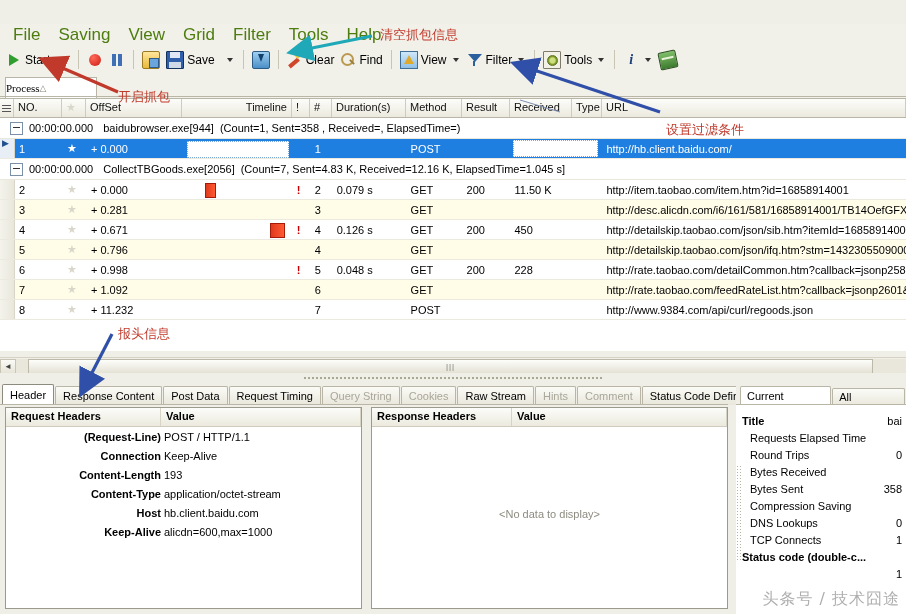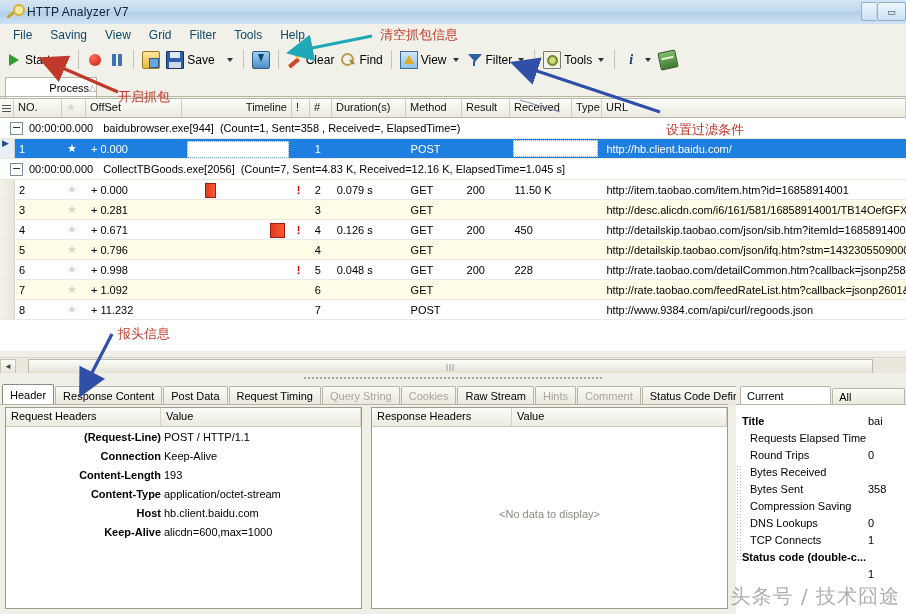--- a/index.html
+++ b/index.html
@@ -26,21 +26,21 @@
   .wc{width:27px;height:17px;border:1px solid #8fb2cf;background:linear-gradient(to bottom,#eef6fd,#cbe0f2);
       border-radius:2px;display:flex;align-items:center;justify-content:center;font-size:9px;color:#24405c;}
   .wc.clip{width:14px;border-right:none;border-radius:2px 0 0 2px;}
 
   
   .menubar{
     position:absolute;left:0;top:24px;width:906px;height:21px;
     background:#f1f0e9;display:flex;align-items:center;padding-left:4px;
     border-bottom:1px solid #eceade;
   }
-  .menubar .mi{padding:2px 9px;font-size:12px;color:#0c4a6e;cursor:default;}
+  .menubar .mi{padding:2px 9px;font-size:17px;color:#4d7c0f;cursor:default;}
 
   
   .toolbar{
     position:absolute;left:0;top:45px;width:906px;height:29px;
     background:#f1f0e9;display:flex;align-items:center;padding-left:3px;
     border-bottom:1px solid #d8d5c6;
   }
   .tb-item{display:flex;align-items:center;height:23px;padding:0 3px;cursor:default;}
   .tb-label{margin-left:3px;font-size:12px;}
   .tb-sep{width:1px;height:19px;background:#c8c5b5;margin:0 5px;}
@@ -78,21 +78,21 @@
      background:radial-gradient(circle,#cfe080 40%,#7f9b2a 60%);border:1px solid #5e7320;}
   .ic-info{font-weight:bold;font-style:italic;font-size:14px;color:#1a3f7a;text-align:center;line-height:16px;font-family:"Liberation Serif",serif;}
   .ic-book{background:linear-gradient(#7fbf6a,#3d7a2e);border:1px solid #274d1d;border-radius:2px;transform:rotate(-12deg);}
   .ic-book::after{content:"";position:absolute;left:2px;top:5px;width:12px;height:2px;background:#e9f3d9;}
 
   
   .proctabs{position:absolute;left:0;top:74px;width:906px;height:24px;background:#f1f0e9;}
   .proctab{
     position:absolute;left:5px;top:3px;width:90px;height:20px;background:#fff;
     border:1px solid #b9b6a7;border-bottom:1px solid #fff;
-    display:flex;align-items:center;justify-content:flex-end;padding:0 0;font-size:11px;
+    display:flex;align-items:center;justify-content:flex-start;padding:0 0;font-size:11px;font-family:Liberation Serif, serif;
   }
   .proctab .sorta{font-size:9px;color:#8c8a7c;}
   .tabline{position:absolute;left:0;top:22px;width:906px;height:1px;background:#b9b6a7;}
 
   
   .grid{position:absolute;left:0;top:98px;width:906px;height:252px;background:#fff;
         border-top:1px solid #b9b6a7;overflow:hidden;}
   .ghead{display:flex;height:18px;background:linear-gradient(to bottom,#fcfcfa,#eceade);
          border-bottom:1px solid #b9b6a7;font-size:11px;}
   .gh{border-right:1px solid #cfccbd;padding:2px 4px 0 4px;box-sizing:border-box;
@@ -140,64 +140,53 @@
   .btabs{position:absolute;left:2px;top:2px;height:20px;display:flex;align-items:flex-end;}
   .btab{height:18px;padding:0 7px;font-size:11px;line-height:18px;background:linear-gradient(#fbfbf7,#e9e7db);
         border:1px solid #b9b6a7;border-bottom:none;margin-right:1px;color:#000;border-radius:2px 2px 0 0;}
   .btab.active{background:#fff;height:20px;line-height:20px;font-weight:normal;border-color:#8d8b7d;}
   .btab.disabled{color:#a9a79a;}
   .btabline{position:absolute;left:0;top:21px;width:728px;height:1px;background:#b9b6a7;}
 
   .panes{position:absolute;left:5px;top:24px;width:723px;height:202px;display:flex;gap:9px;}
   .pane{flex:1;background:#fff;border:1px solid #9c9a8c;position:relative;overflow:hidden;}
   .ph{display:flex;height:18px;background:linear-gradient(#fcfcfa,#eceade);border-bottom:1px solid #cfccbd;font-size:11px;}
-  .ph div{padding:2px 5px;border-right:1px solid #d7d4c5;box-sizing:border-box;}
+  .ph div{padding:2px 5px;border-right:1px solid #d7d4c5;box-sizing:border-box;font-weight:bold;}
   .hrow{display:flex;height:19px;font-size:11px;align-items:center;}
   .hrow .k{width:155px;padding-left:5px;font-weight:bold;box-sizing:border-box;text-align:right;}
   .hrow .v{flex:1;padding-left:3px;box-sizing:border-box;}
   .nodata{position:absolute;left:0;right:0;top:50%;text-align:center;color:#8d8b80;font-size:11px;}
 
   
   .rpanel{position:absolute;left:736px;top:383px;width:170px;height:231px;background:#f0efe7;}
   .rtabs{position:absolute;left:4px;top:3px;display:flex;align-items:flex-end;}
   .rtab{height:17px;line-height:17px;padding:0 6px;font-size:11px;background:linear-gradient(#fbfbf7,#e9e7db);
         border:1px solid #b9b6a7;border-bottom:none;margin-right:1px;border-radius:2px 2px 0 0;}
   .rtab.active{background:#fff;height:19px;line-height:19px;}
   .rtabline{position:absolute;left:0;top:21px;width:170px;height:1px;background:#b9b6a7;}
   .rbody{position:absolute;left:0;top:22px;width:170px;height:209px;background:#fff;border-top:none;overflow:hidden;}
   .rrow{display:flex;height:17px;align-items:center;font-size:11px;}
   .rrow .rk{flex:1;white-space:nowrap;overflow:hidden;}
-  .rrow .rv{width:34px;text-align:left;padding-right:4px;}
+  .rrow .rv{width:34px;text-align:right;padding-right:4px;}
   .rrow.b .rk{font-weight:bold;}
   .rrow.ind .rk{padding-left:14px;}
   .rrow.ind0 .rk{padding-left:6px;}
   .rscroll{position:absolute;left:0;top:60px;width:6px;height:95px;
            background-image:radial-gradient(#b5b3a3 40%,transparent 41%);background-size:3px 3px;}
   .anno-text{position:absolute;font-size:13px;color:#c0392b;white-space:nowrap;
              font-family:"DejaVu Sans","Liberation Sans",sans-serif;}
   svg.arrows{position:absolute;left:0;top:0;width:906px;height:614px;pointer-events:none;}
-  .wm{position:absolute;right:6px;bottom:4px;font-size:20px;color:rgba(60,60,60,.42);
+  .wm{position:absolute;right:6px;bottom:4px;font-size:16px;color:rgba(60,60,60,.42);
       font-family:"DejaVu Sans",sans-serif;letter-spacing:1px;}
 </style>
 </head>
 <body>
 
 <div class="app">
 
-  <div class="titlebar">
-    <div class="tb-icon">
-        <div class="k1"></div>
-        <div class="k2"></div>
-      </div>
-    <div class="tb-title">HTTP Analyzer V7</div>
-    <div class="wincontrols">
-      <div class="wc clip"></div>
-      <div class="wc">▭</div>
-    </div>
-  </div>
 
   <div class="menubar">
     <div class="mi">File</div>
     <div class="mi">Saving</div>
     <div class="mi">View</div>
     <div class="mi">Grid</div>
     <div class="mi">Filter</div>
     <div class="mi">Tools</div>
     <div class="mi">Help</div>
   </div>

